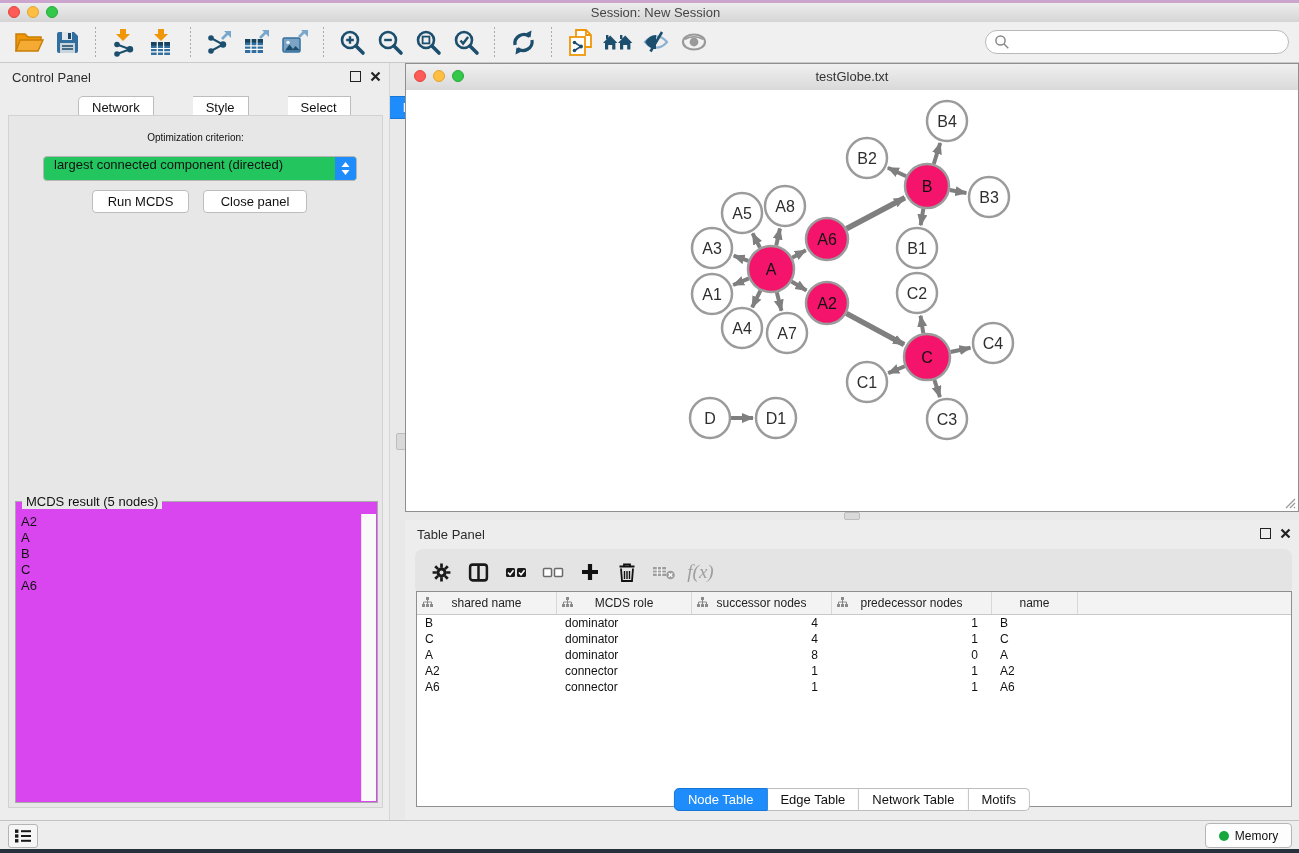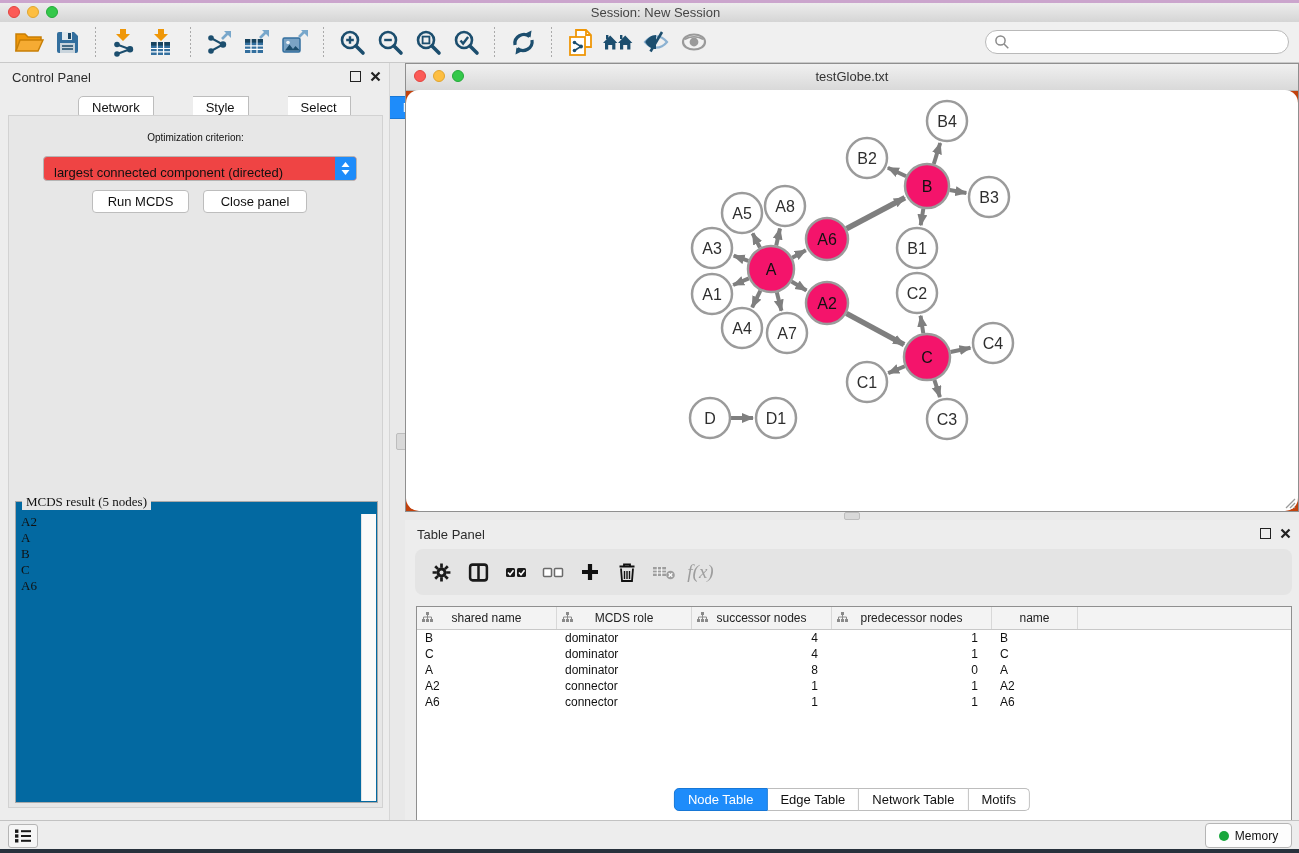--- a/index.html
+++ b/index.html
@@ -35,52 +35,52 @@
     border-right:1px solid #d6d6d6;box-sizing:border-box;}
   .cp-tabs{position:absolute;left:78px;top:33px;display:flex;gap:39px;}
   .seg{height:21px;line-height:21px;padding:0 13px;background:#fff;border:1px solid #bdbdbd;
     border-left:none;font-size:13px;color:#111;cursor:default;}
   .seg:first-child{border-left:1px solid #bdbdbd;border-radius:5px 0 0 5px;}
   .seg:last-child{border-radius:0 5px 5px 0;}
   .seg.sel{background:#1e8cfa;border-color:#1777d6;color:#fff;}
   .cp-content{position:absolute;left:8px;top:52px;width:375px;height:693px;background:#e7e7e7;
     border:1px solid #d2d2d2;box-sizing:border-box;}
   .opt-label{position:absolute;left:0;right:0;top:16px;text-align:center;font-size:10px;color:#111;}
-  .dropdown{position:absolute;left:34px;top:40px;width:314px;height:25px;background:#ef4444;
-    border:1px solid #b5b5b5;border-radius:4px;box-sizing:border-box;display:flex;align-items:flex-end;}
+  .dropdown{position:absolute;left:34px;top:40px;width:314px;height:25px;background:#22c55e;
+    border:1px solid #b5b5b5;border-radius:4px;box-sizing:border-box;display:flex;align-items:flex-start;}
   .dropdown .val{flex:1;padding-left:10px;font-size:13px;color:#111;white-space:nowrap;overflow:hidden;}
   .dropdown .spin{width:21px;height:23px;background:#1e8cfa;border-radius:0 3px 3px 0;
     display:flex;align-items:center;justify-content:center;}
   .btn{position:absolute;height:23px;background:#fff;border:1px solid #bdbdbd;border-radius:4px;
     font-size:13px;color:#111;display:flex;align-items:center;justify-content:center;cursor:default;box-sizing:border-box;}
-  .groupbox{position:absolute;left:6px;top:385px;width:361px;height:300px;border:1px solid #a9a9a9;background:#0369a1;font-family:Liberation Serif, serif;}
+  .groupbox{position:absolute;left:6px;top:385px;width:361px;height:300px;border:1px solid #a9a9a9;background:#d946ef;}
   .groupbox .legend{position:absolute;left:6px;top:-8px;background:#e7e7e7;padding:0 4px;font-size:13px;color:#111;}
   .result-list{position:absolute;left:1px;top:12px;right:16px;bottom:1px;overflow:hidden;}
   .result-item{font-size:13px;line-height:16px;padding-left:4px;color:#111;}
   .result-scroll{position:absolute;right:1px;top:12px;bottom:1px;width:14px;background:#fafafa;border-left:1px solid #e3e3e3;}
   
   .vhandle{position:absolute;left:396px;top:433px;width:9px;height:15px;background:#d9d9d9;border:1px solid #bdbdbd;border-radius:2px;}
   .hhandle{position:absolute;left:844px;top:512px;width:14px;height:6px;background:#d9d9d9;border:1px solid #bdbdbd;border-radius:2px;}
   
   .net-window{position:absolute;left:405px;top:63px;width:894px;height:449px;background:#c2410c;
     border:1px solid #8f8f8f;box-sizing:border-box;}
   .net-titlebar{position:absolute;left:0;top:0;right:0;height:26px;
     background:linear-gradient(#f0f0f0,#d9d9d9);border-bottom:1px solid #b5b5b5;}
   .net-titlebar .lights{left:8px;top:6px;}
   .net-titlebar .title{position:absolute;left:0;right:0;top:5px;text-align:center;font-size:13px;color:#333;}
-  .net-canvas{position:absolute;left:0;top:26px;right:0;bottom:0;background:#fff;border-radius:13px;}
+  .net-canvas{position:absolute;left:0;top:26px;right:0;bottom:0;background:#fff;}
   .resize-grip{position:absolute;right:2px;bottom:2px;width:14px;height:14px;}
   
   .table-panel{position:absolute;left:405px;top:520px;width:894px;height:300px;background:#ededed;}
   .tt-bar{position:absolute;left:10px;top:29px;width:877px;height:46px;background:#e4e4e4;
     border-radius:8px;display:flex;align-items:center;padding-left:8px;box-sizing:border-box;}
   .tt-btn{width:37px;height:34px;display:flex;align-items:center;justify-content:center;cursor:default;}
   .tt-btn.disabled{opacity:.95;text-align:right;}
   .fx-label{font-family:"Liberation Serif","DejaVu Serif",serif;font-style:italic;font-size:19px;color:#9a9a9a;}
-  .dtable{position:absolute;left:11px;top:86px;width:876px;height:216px;background:#fff;
+  .dtable{position:absolute;left:11px;top:71px;width:876px;height:216px;background:#fff;
     border:1px solid #8f8f8f;box-sizing:border-box;overflow:hidden;}
   .thead{display:flex;height:22px;background:#f3f3f3;border-bottom:1px solid #c8c8c8;}
   .th{position:relative;display:flex;align-items:center;justify-content:center;
     font-size:12px;color:#222;border-right:1px solid #d8d8d8;box-sizing:border-box;}
   .th .tree{position:absolute;left:5px;top:5px;}
   .th.filler{flex:1;border-right:none;}
   .tr{display:flex;height:16px;}
   .td{font-size:12px;line-height:16px;color:#111;box-sizing:border-box;white-space:nowrap;overflow:hidden;}
   .td.left{padding-left:8px;text-align:left;}
   .td.right{padding-right:14px;text-align:right;}

